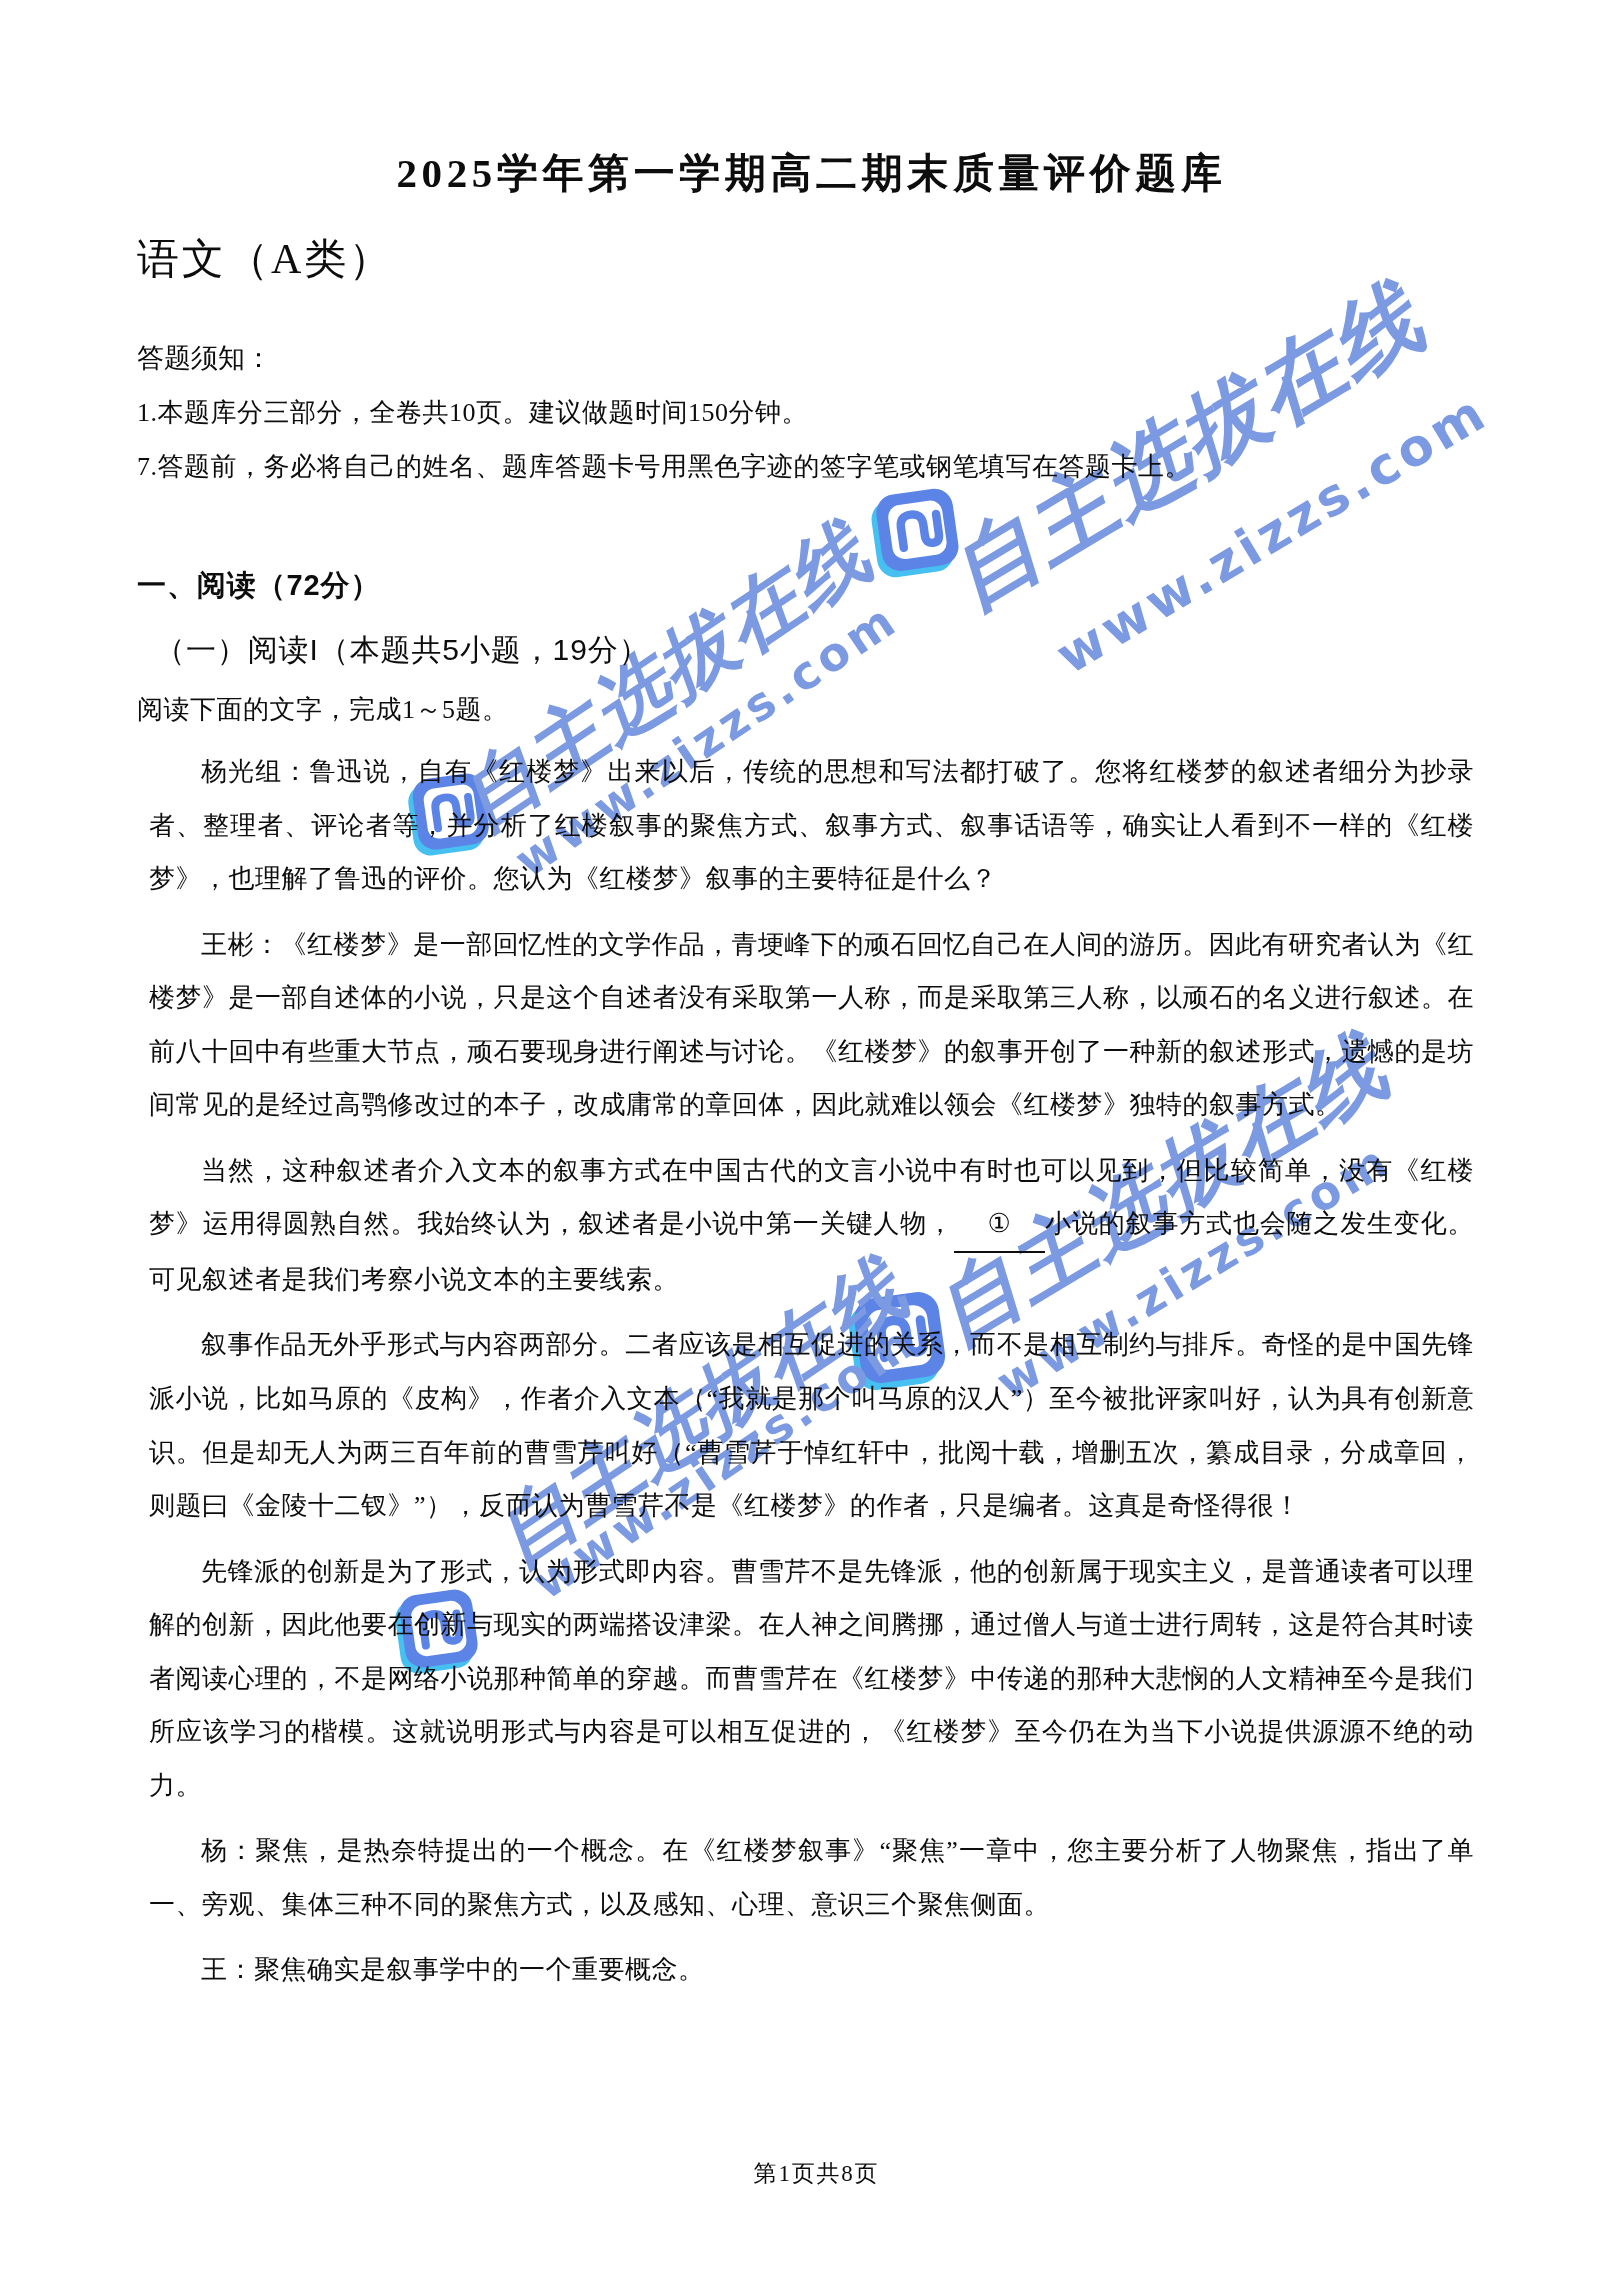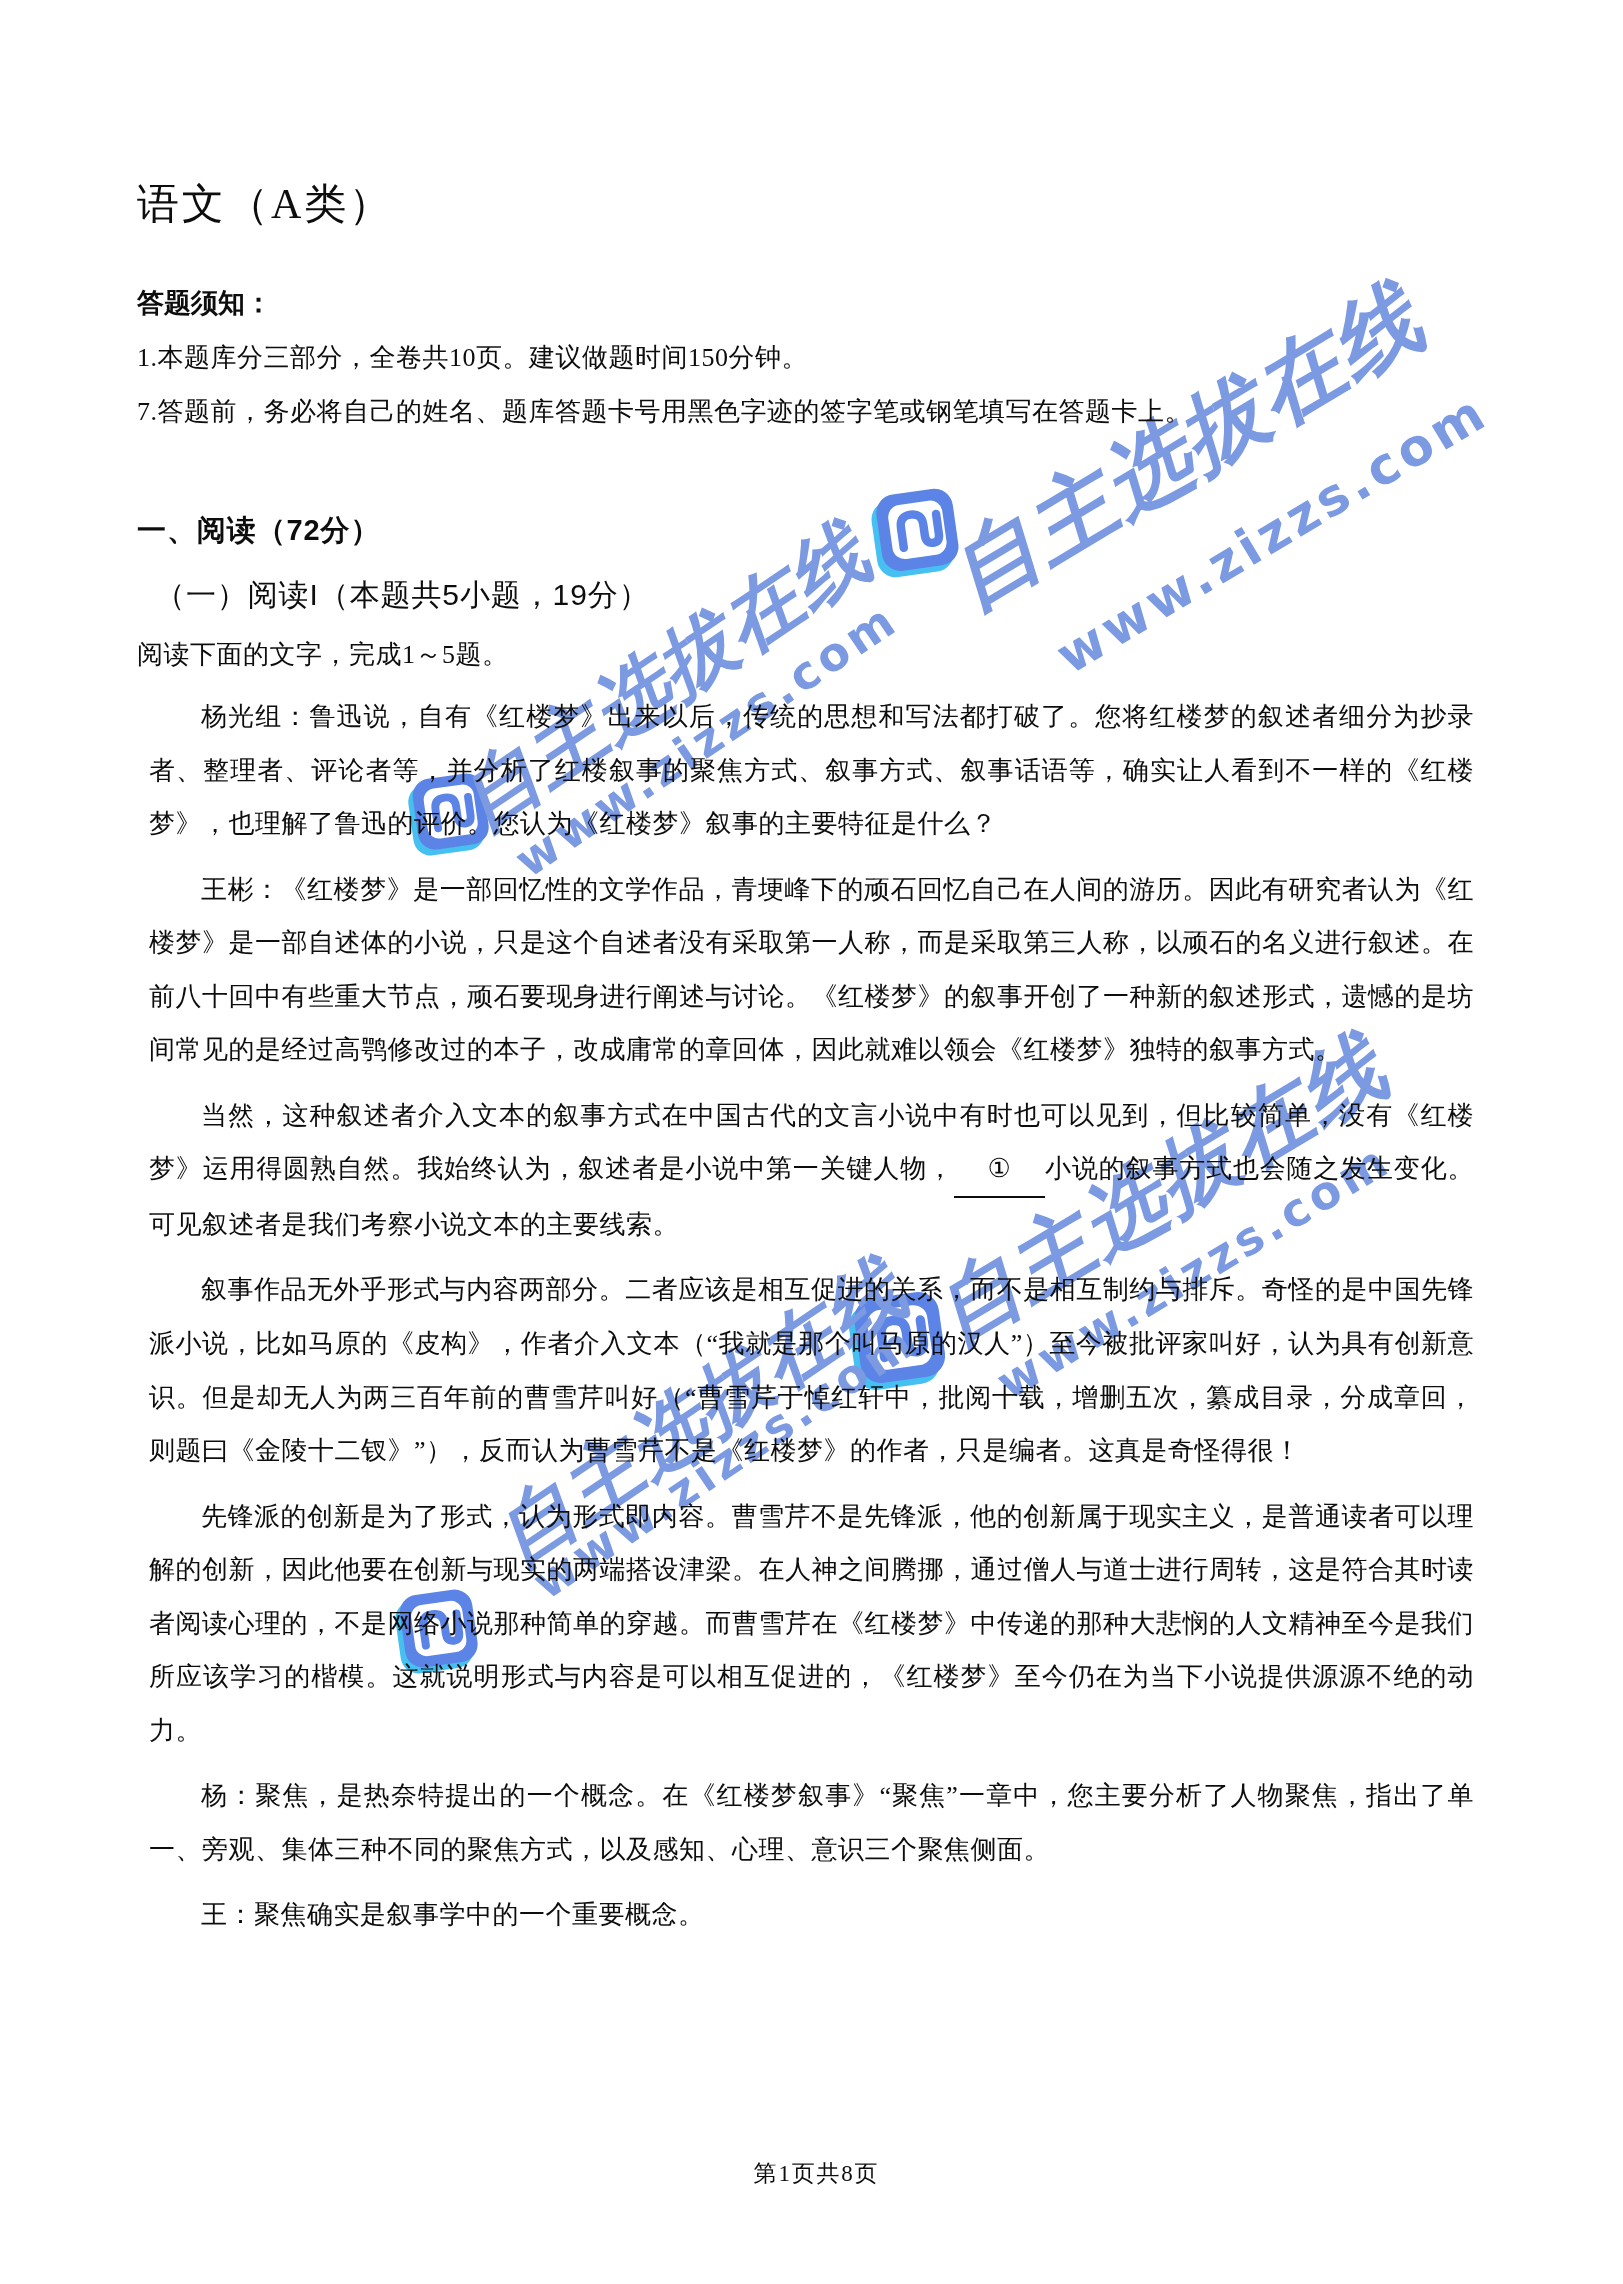--- a/index.html
+++ b/index.html
@@ -51,21 +51,21 @@
     margin:0;text-align:center;
     font-size:41px;font-weight:bold;letter-spacing:4.6px;
   }
   .doc-subtitle{
     margin:30px 0 0 0;
     font-size:42px;font-weight:normal;letter-spacing:2.7px;
   }
   .notice-head{
     margin:53px 0 0 0;
     font-family:"Liberation Sans", sans-serif;
-    font-size:27px;font-weight:bold;
+    font-size:27px;font-weight:normal;
   }
   .notice-item{margin:19px 0 0 0;font-size:26px;letter-spacing:0.5px;}
   .sec-head{
     margin:82px 0 0 0;
     font-family:"Liberation Sans", sans-serif;
     font-size:29px;font-weight:bold;letter-spacing:0.9px;
   }
   .subsec-head{
     margin:24px 0 0 18px;
     font-family:"Liberation Sans", sans-serif;
@@ -136,20 +136,21 @@
       <rect x="6" y="12" width="82" height="82" rx="20" fill="#45c0f0"></rect>
       <rect x="12" y="6" width="82" height="82" rx="20" fill="#5b84e6"></rect>
       <rect x="24" y="18" width="58" height="58" rx="13" fill="#ffffff"></rect>
       <path d="M36 64 L36 42 Q36 30 48 30 Q60 30 60 42 L60 54 Q60 63 68 63 Q75 63 75 54 L75 33" fill="none" stroke="#5b84e6" stroke-width="9" stroke-linecap="round"></path>
     </svg>
     <span class="wm-brand wm-d-brand">自主选拔在线</span>
     <span class="wm-site wm-d-site">www.zizzs.com</span>
   </div>
 
   <div class="content">
+    <h1 class="doc-title">2025学年第一学期高二期末质量评价题库</h1>
     <h2 class="doc-subtitle">语文（A类）</h2>
 
     <p class="notice-head">答题须知：</p>
     <p class="notice-item">1.本题库分三部分，全卷共10页。建议做题时间150分钟。</p>
     <p class="notice-item">7.答题前，务必将自己的姓名、题库答题卡号用黑色字迹的签字笔或钢笔填写在答题卡上。</p>
 
     <p class="sec-head">一、阅读（72分）</p>
     <p class="subsec-head">（一）阅读I（本题共5小题，19分）</p>
     <p class="instr">阅读下面的文字，完成1～5题。</p>
 

